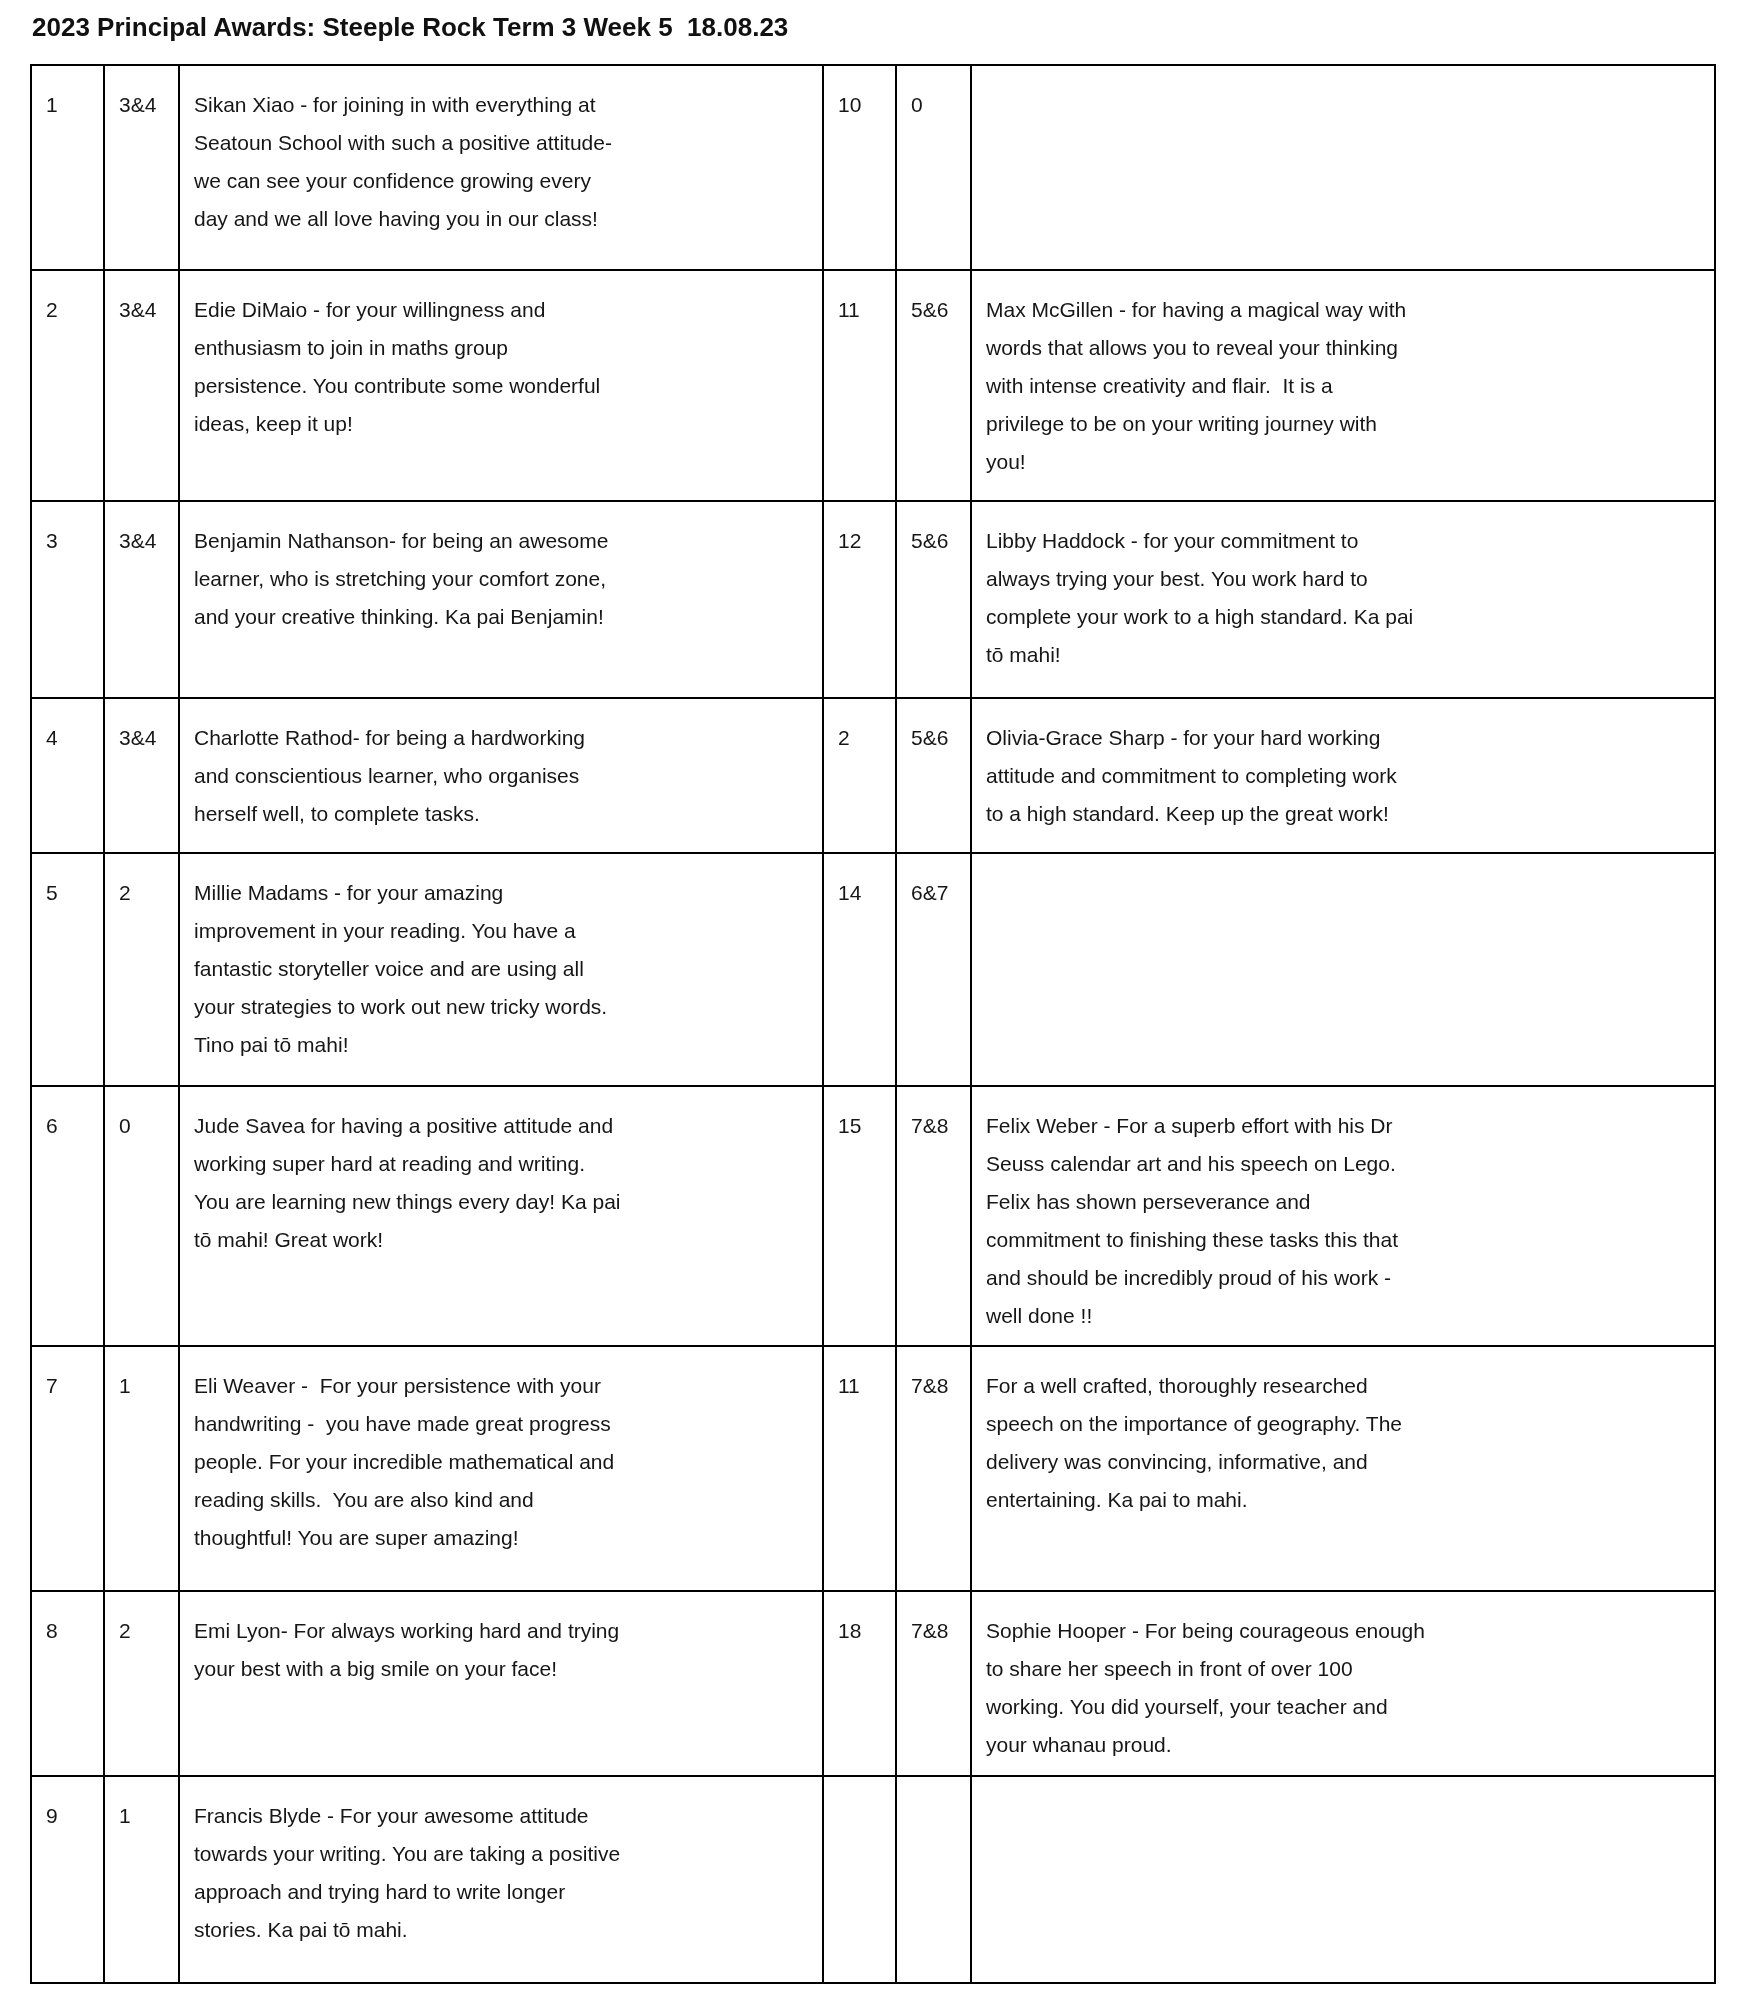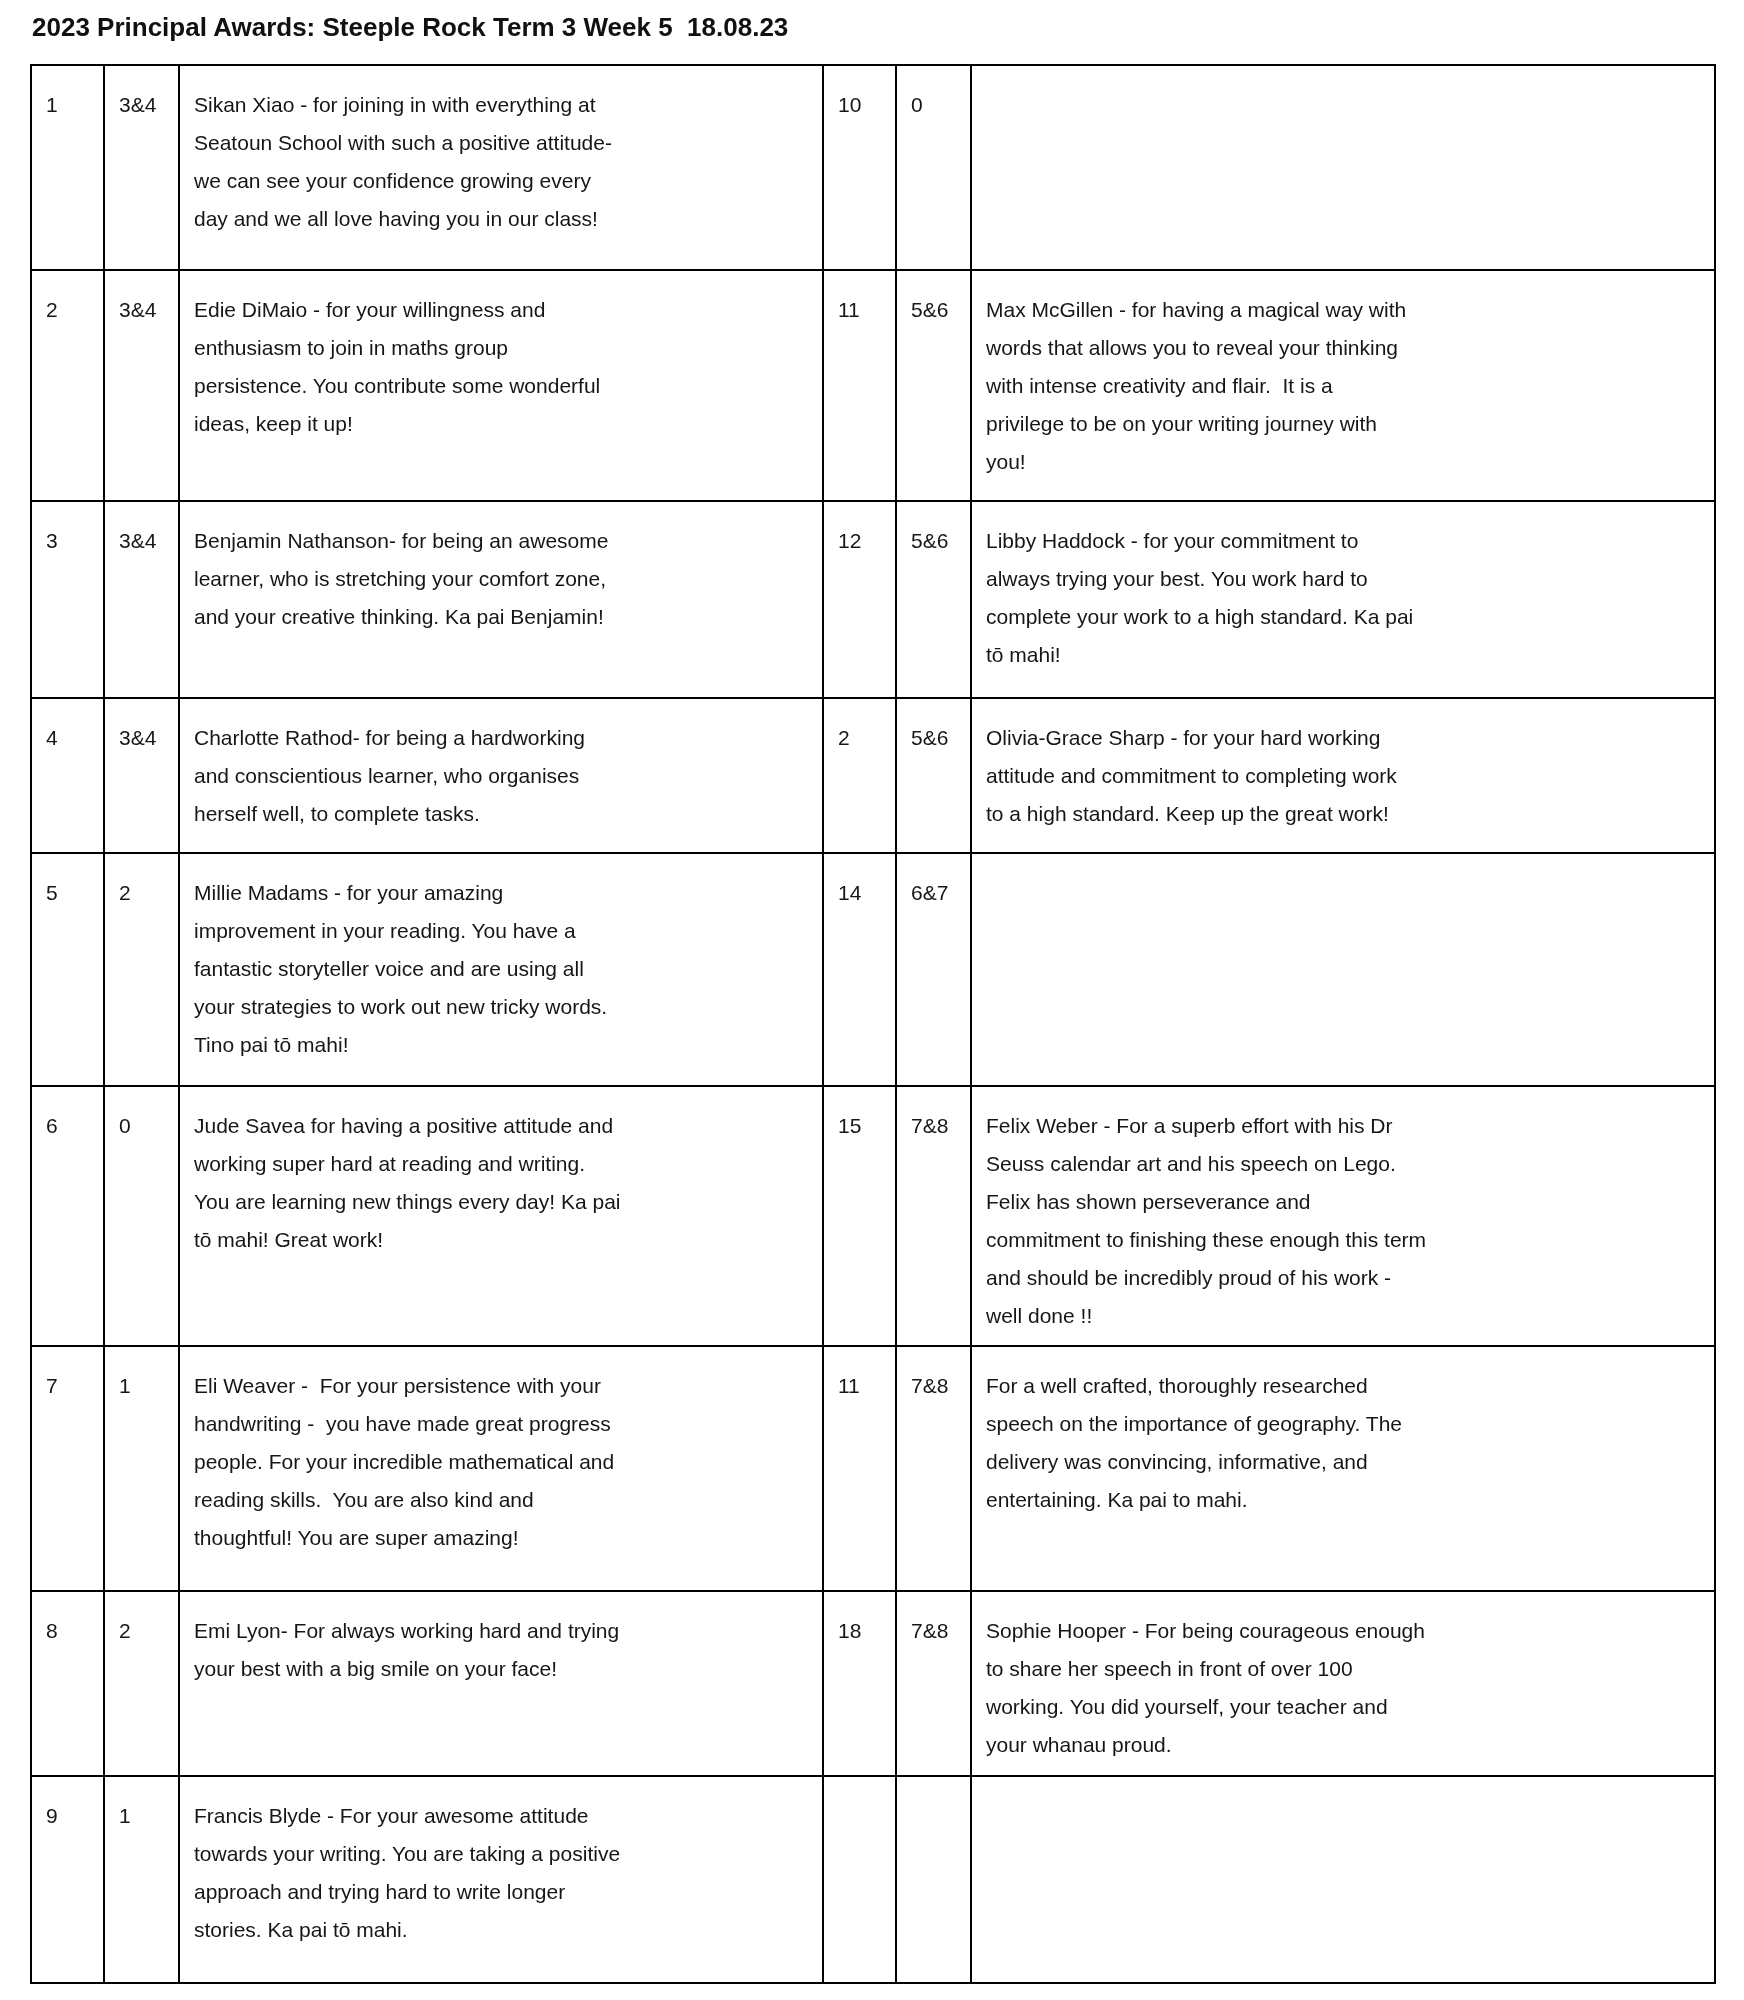--- a/index.html
+++ b/index.html
@@ -142,21 +142,21 @@
         <td>0</td>
         <td>Jude Savea for having a positive attitude and
 working super hard at reading and writing.
 You are learning new things every day! Ka pai
 tō mahi! Great work!</td>
         <td>15</td>
         <td>7&amp;8</td>
         <td>Felix Weber - For a superb effort with his Dr
 Seuss calendar art and his speech on Lego.
 Felix has shown perseverance and
-commitment to finishing these enough this term
+commitment to finishing these tasks this that
 and should be incredibly proud of his work -
 well done !!</td>
       </tr>
       <tr>
         <td>7</td>
         <td>1</td>
         <td>Eli Weaver -  For your persistence with your
 handwriting -  you have made great progress
 people. For your incredible mathematical and
 reading skills.  You are also kind and

